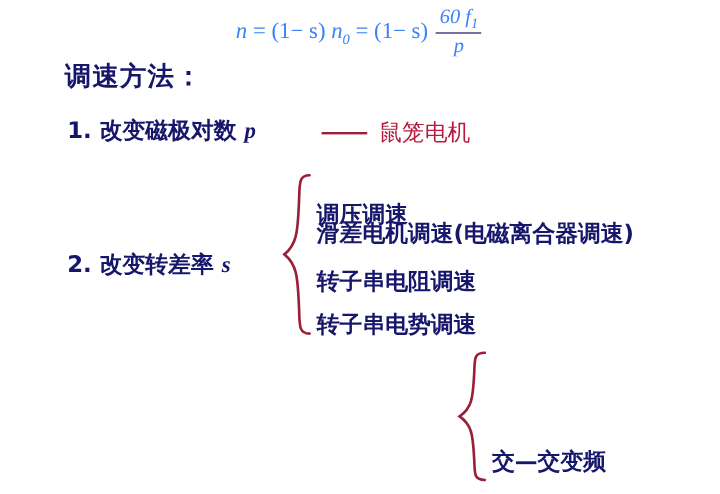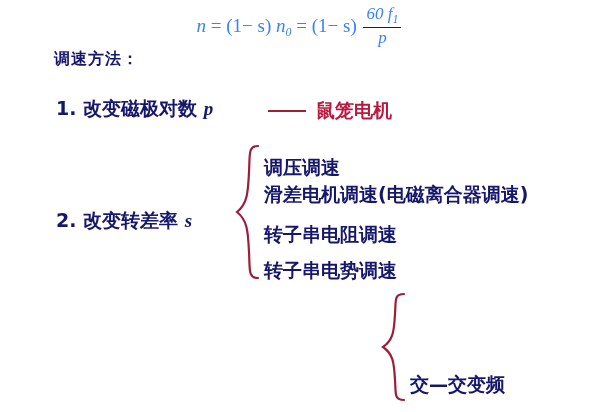--- a/index.html
+++ b/index.html
@@ -64,21 +64,21 @@
     vertical-align: sub;
     font-style: italic;
   }
 
   
   .title {
     position: absolute;
     left: 54px;
     top: 49px;
     color: #16166b;
-    font-size: 16px;
+    font-size: 22px;
     font-weight: bold;
     font-family: "DejaVu Sans", "Liberation Sans", sans-serif;
     letter-spacing: 1px;
   }
 
   
   .item {
     position: absolute;
     color: #16166b;
     font-size: 19px;
@@ -105,29 +105,29 @@
     left: 268px;
     top: 110px;
     width: 38px;
     height: 2px;
     background: #9b1f3a;
   }
   .red {
     position: absolute;
     color: #b8193f;
     font-size: 19px;
-    font-weight: bold;
+    font-weight: normal;
     font-family: "DejaVu Sans", "Liberation Sans", sans-serif;
     white-space: nowrap;
   }
   .motor { left: 316px; top: 98px; }
 
   
   .line2 { left: 56px; top: 208px; text-align: center; }
-  .g2i1 { left: 264px; top: 155px; }
+  .g2i1 { left: 264px; top: 166px; }
   .g2i2 { left: 264px; top: 182px; }
   .g2i3 { left: 264px; top: 222px; }
   .g2i4 { left: 264px; top: 258px; }
 
   
   .line3 { left: 56px; top: 330px; }
   .g3i1 { left: 410px; top: 297px; }
   .g3i2 { left: 410px; top: 334px; }
   .g3i3 { left: 410px; top: 372px; }
 

